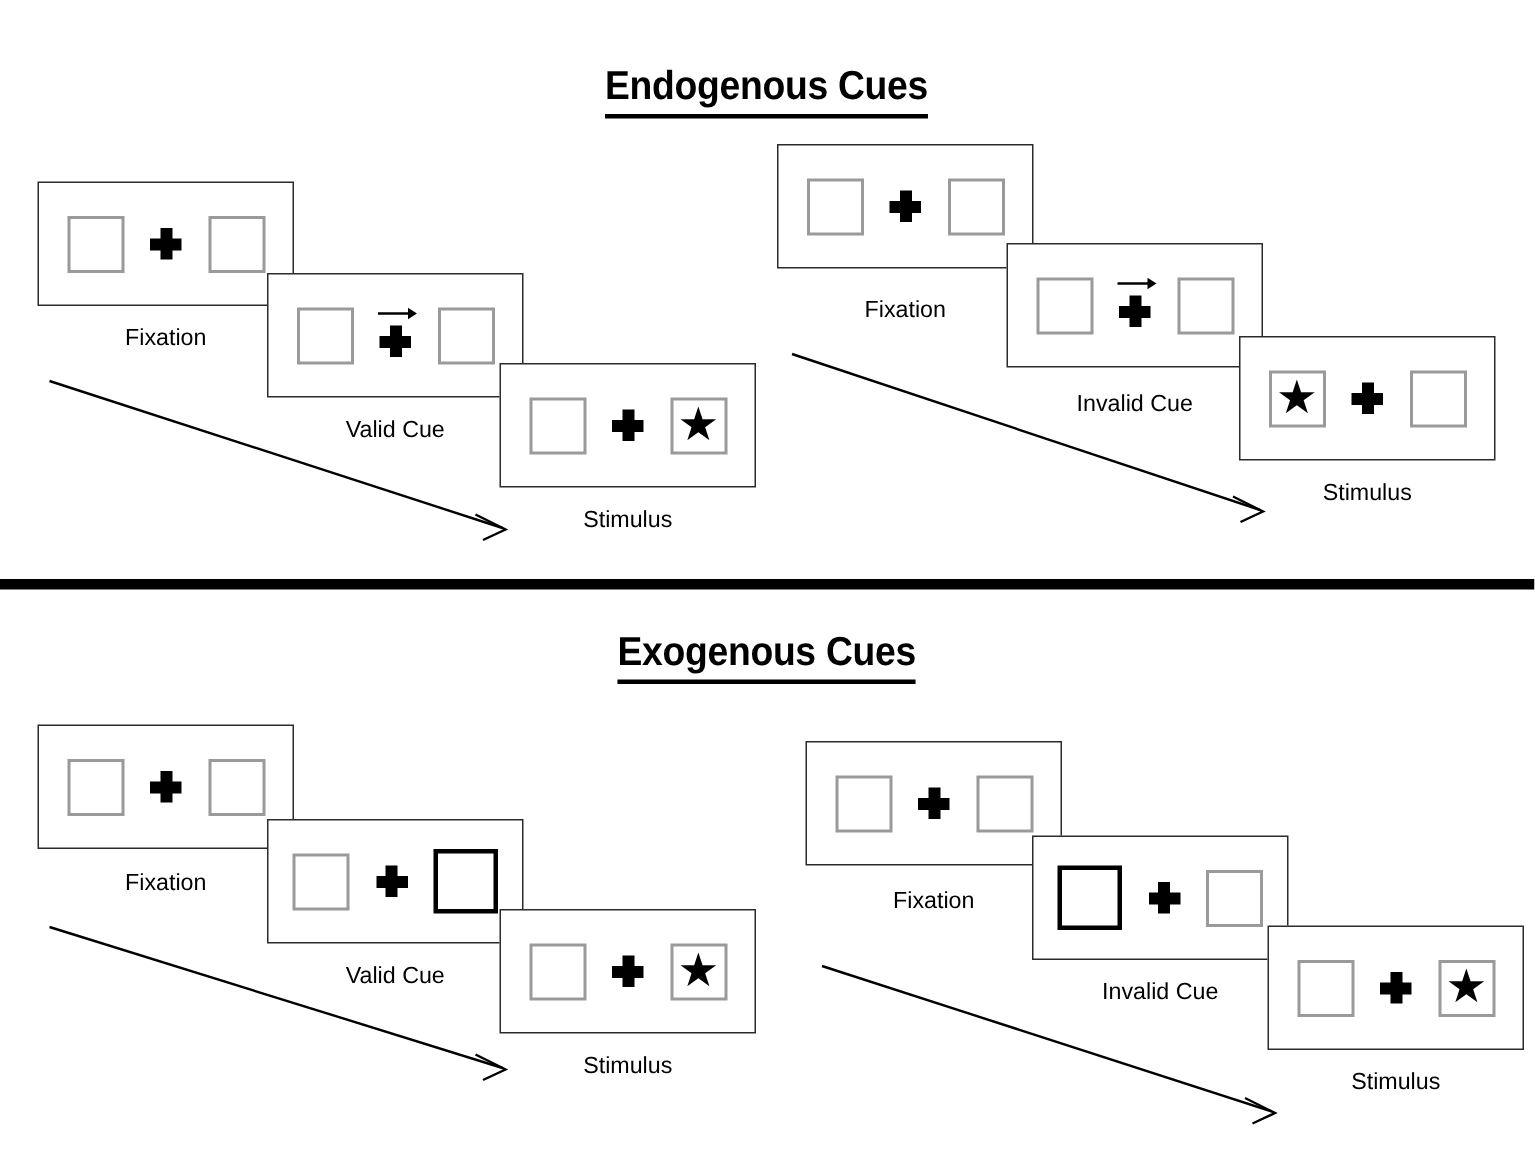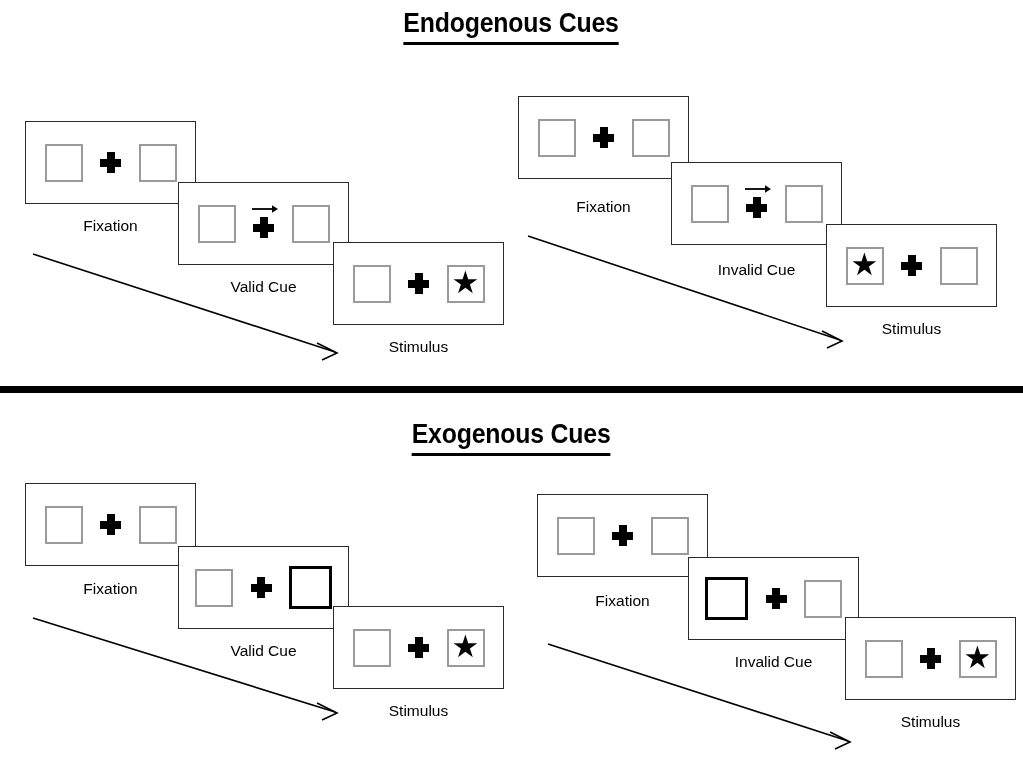--- a/index.html
+++ b/index.html
@@ -142,21 +142,21 @@
   
   .time-arrow {
     position: absolute;
     z-index: 1;
     overflow: visible;
   }
 </style>
 </head>
 <body>
 
-<div class="section-title" style="top:8px;">
+<div class="section-title" style="top:42px;">
   <span class="tx">Endogenous Cues</span>
 </div>
 
 <svg class="time-arrow" style="left:30px; top:248px;" width="320" height="120" viewBox="0 0 320 120">
   <line x1="3" y1="6" x2="305" y2="104" stroke="#000" stroke-width="1.6"></line>
   <polyline points="287,95 307,105 292,112" fill="none" stroke="#000" stroke-width="1.6"></polyline>
 </svg>
 
 <div class="panel" style="left:25px; top:121px; width:171px; height:83px;">
   <div class="panel-inner">

